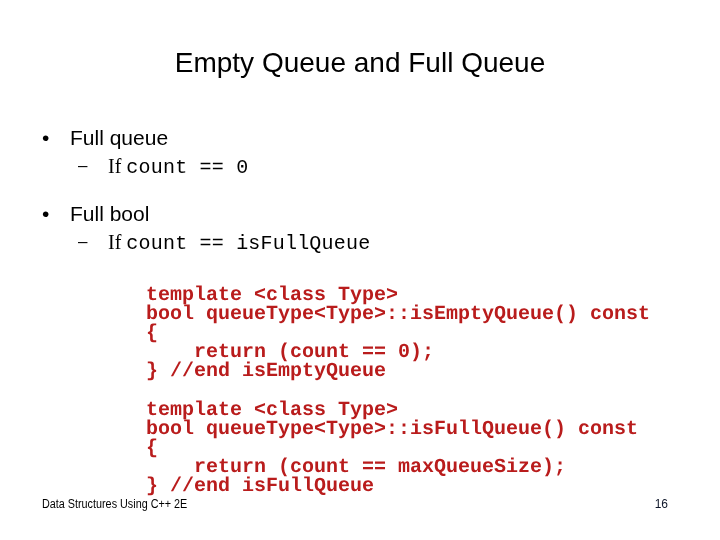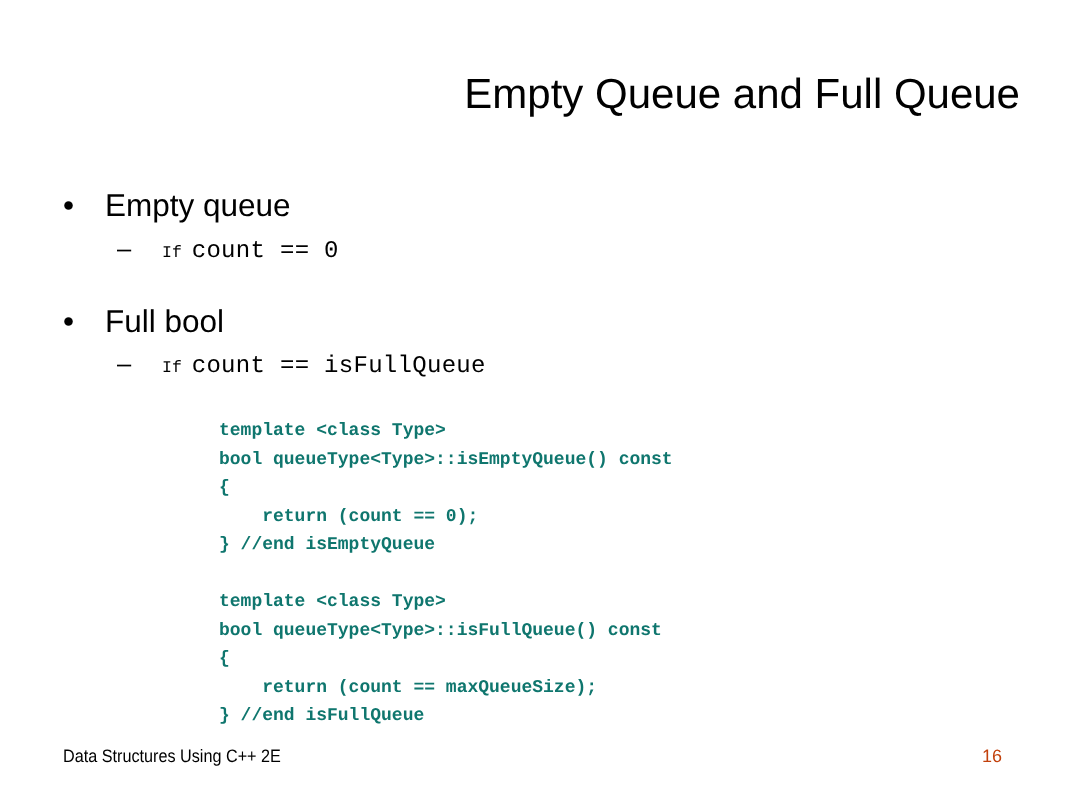--- a/index.html
+++ b/index.html
@@ -21,21 +21,21 @@
     inset: 0;
     background: #ffffff;
   }
 
   
   .slide-title {
     position: absolute;
     top: 46px;
     left: 40px;
     right: 40px;
-    text-align: right;
+    text-align: center;
     font-family: "Liberation Sans", sans-serif;
     font-size: 28px;
     font-weight: 400;
     line-height: 34px;
     letter-spacing: 0px;
     color: #000000;
     white-space: nowrap;
   }
 
   
@@ -75,44 +75,44 @@
   }
   .bullet-l2 .marker {
     position: absolute;
     left: 42px;
     top: 0;
     font-size: 17px;
     line-height: 24px;
     font-family: "Liberation Sans", sans-serif;
   }
   .bullet-l2 .kw {
-    font-family: Liberation Mono, monospace;
-    font-size: 11px;
+    font-family: Liberation Serif, serif;
+    font-size: 20px;
   }
   .bullet-l2 .mono {
     font-family: "Liberation Mono", "DejaVu Sans Mono", monospace;
-    font-size: 16px;
+    font-size: 20px;
     letter-spacing: 0.2px;
   }
 
   .group-gap { height: 10px; }
 
   
   .code-figure {
     position: absolute;
     left: 146px;
     top: 266px;
     width: 440px;
     background: #ffffff;
   }
   .code-block {
     font-family: "Liberation Mono", "DejaVu Sans Mono", monospace;
-    font-size: 12px;
+    font-size: 20px;
     line-height: 19px;
-    color: #0f766e;
+    color: #b91c1c;
     white-space: pre;
     font-weight: 700;
     text-rendering: geometricPrecision;
   }
   .code-block + .code-block { margin-top: 19px; }
 
   
   .footer {
     position: absolute;
     left: 42px;
@@ -133,36 +133,36 @@
     transform-origin: left center;
     white-space: nowrap;
   }
   .page-number {
     position: absolute;
     right: 10px;
     top: 0;
     font-family: "Liberation Sans", sans-serif;
     font-size: 12px;
     line-height: 16px;
-    color: #c2410c;
+    color: #0f172a;
     white-space: nowrap;
   }
 </style>
 </head>
 <body>
 
 <div class="slide">
 
   <div class="slide-title">Empty Queue and Full Queue</div>
 
   <div class="body-area">
 
     <div class="bullet-l1">
       <span class="marker">•</span>
-      <span>Empty queue</span>
+      <span>Full queue</span>
     </div>
 
     <div class="bullet-l2">
       <span class="marker">–</span>
       <span class="kw">If </span><span class="mono">count == 0</span>
     </div>
 
     <div class="group-gap"></div>
 
     <div class="bullet-l1">

